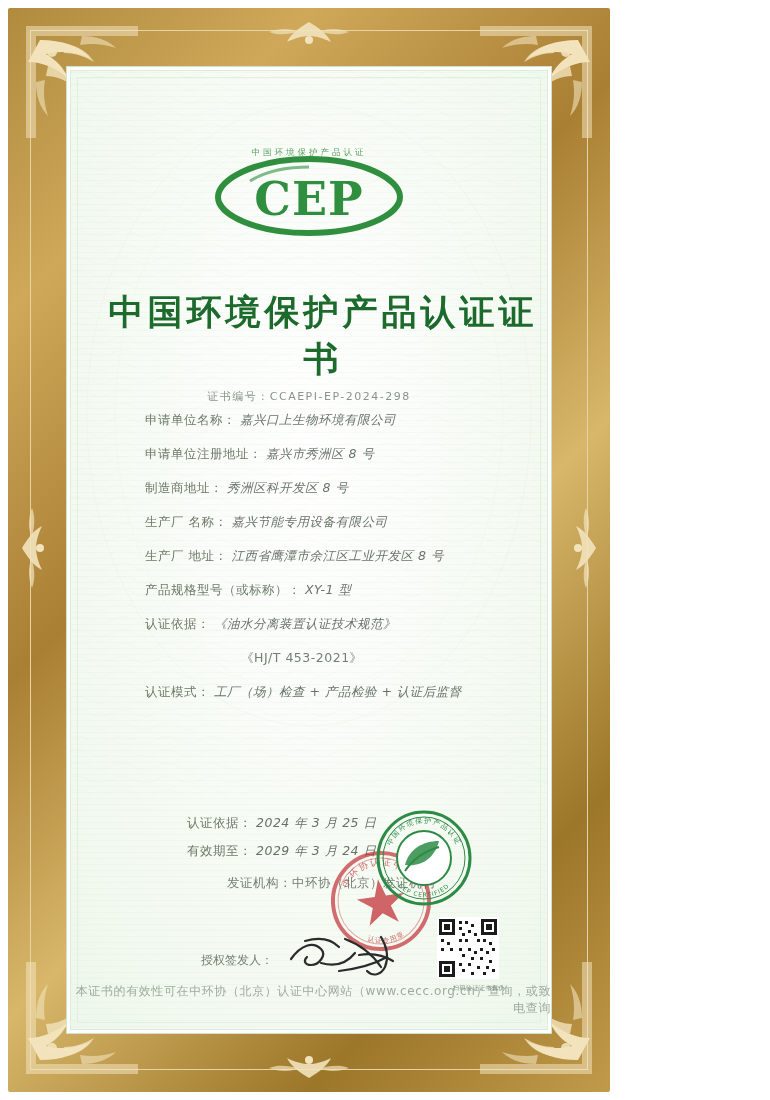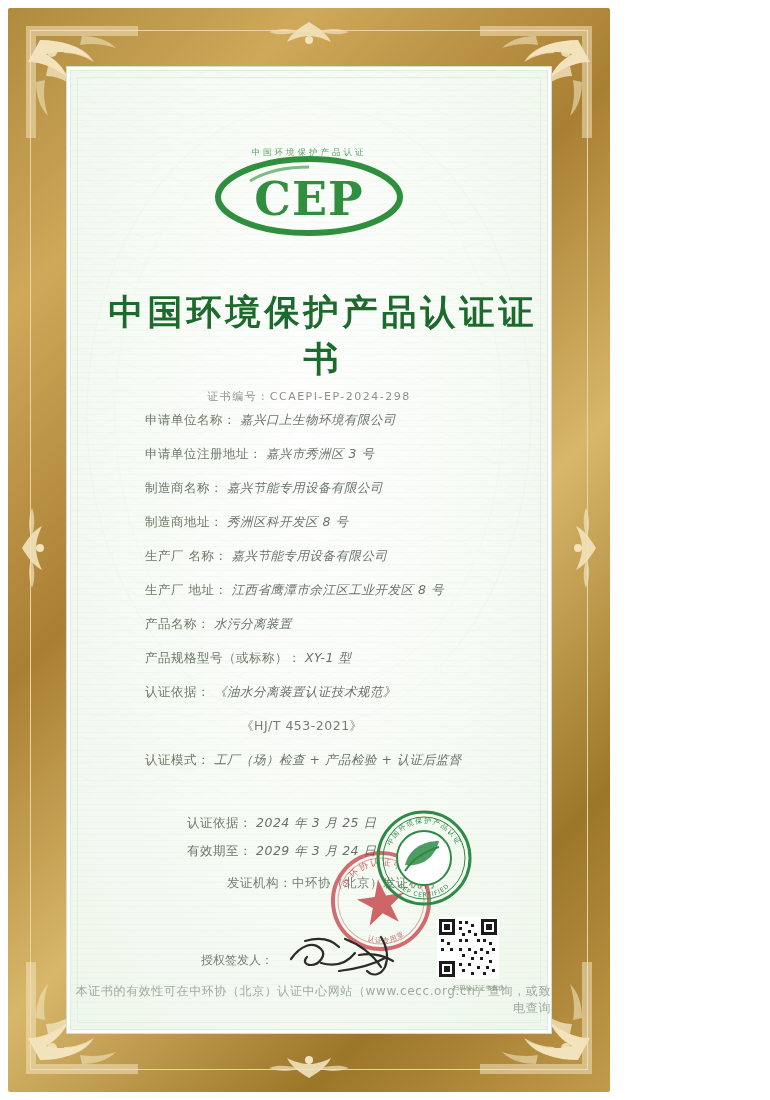--- a/index.html
+++ b/index.html
@@ -362,36 +362,30 @@
 
       <div class="cert-no">
         <span>证书编号：</span><span>CCAEPI-EP-2024-298</span>
       </div>
 
       <div class="fields">
         <div class="field">
           <span class="label">申请单位名称：</span><span class="value">嘉兴口上生物环境有限公司</span>
         </div>
         <div class="field">
-          <span class="label">申请单位注册地址：</span><span class="value">嘉兴市秀洲区 3 号</span>
-        </div>
-        <div class="field">
-          <span class="label">制造商名称：</span><span class="value">嘉兴节能专用设备有限公司</span>
+          <span class="label">申请单位注册地址：</span><span class="value">嘉兴市秀洲区 8 号</span>
         </div>
         <div class="field">
           <span class="label">制造商地址：</span><span class="value">秀洲区科开发区 8 号</span>
         </div>
         <div class="field">
           <span class="label">生产厂 名称：</span><span class="value">嘉兴节能专用设备有限公司</span>
         </div>
         <div class="field">
           <span class="label">生产厂 地址：</span><span class="value">江西省鹰潭市余江区工业开发区 8 号</span>
-        </div>
-        <div class="field">
-          <span class="label">产品名称：</span><span class="value">水污分离装置</span>
         </div>
         <div class="field">
           <span class="label">产品规格型号（或标称）：</span><span class="value">XY-1 型</span>
         </div>
         <div class="field">
           <span class="label">认证依据：</span><span class="value">《油水分离装置认证技术规范》</span>
         </div>
         <div class="field indent">《HJ/T 453-2021》</div>
         <div class="field">
           <span class="label">认证模式：</span><span class="value">工厂（场）检查 + 产品检验 + 认证后监督</span>

